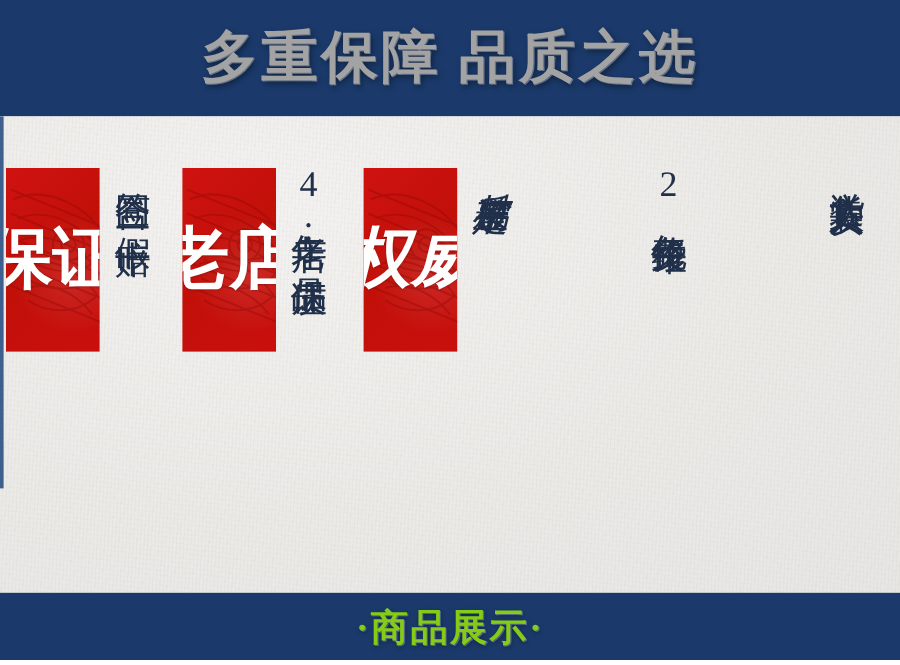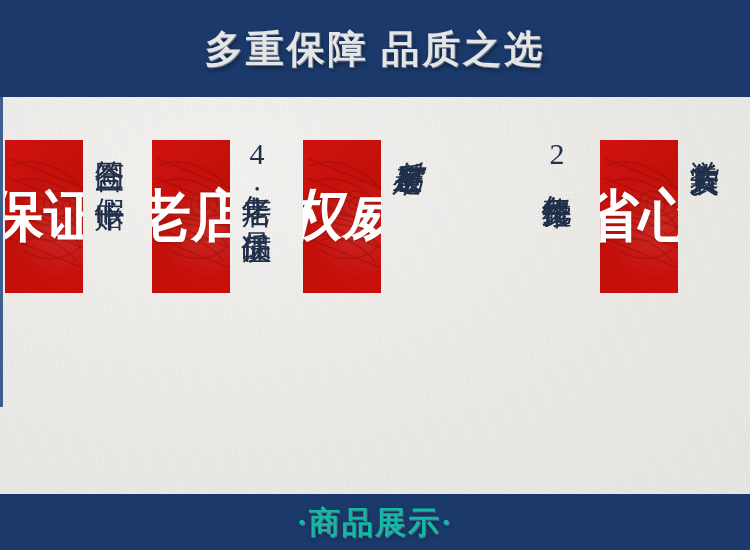--- a/index.html
+++ b/index.html
@@ -27,23 +27,23 @@
     top: 0;
     width: 750px;
     height: 97px;
     background: #1b3a6b;
     display: flex;
     align-items: center;
     justify-content: center;
   }
   .header-title {
     font-family: "Liberation Serif", "DejaVu Serif", serif;
-    font-size: 38px;
+    font-size: 47px;
     font-weight: 700;
-    color: #e5e5e5;
+    color: #a3a3a3;
     letter-spacing: 3px;
     line-height: 1;
     text-shadow: 1px 1px 0 rgba(255,255,255,0.35),
                  2px 3px 5px rgba(0,0,0,0.45);
     white-space: nowrap;
   }
 
   
   .paper {
     position: absolute;
@@ -158,21 +158,21 @@
     height: 56px;
     background: #1b3a6b;
     display: flex;
     align-items: center;
     justify-content: center;
   }
   .footer-title {
     font-family: "Liberation Serif", "DejaVu Serif", serif;
     font-size: 31px;
     font-weight: 700;
-    color: #14b8a6;
+    color: #84cc16;
     letter-spacing: 2px;
     line-height: 1;
     text-shadow: 1px 1px 0 rgba(255,255,255,0.28),
                  1px 2px 4px rgba(0,0,0,0.4);
     white-space: nowrap;
   }
   .footer-strip {
     position: absolute;
     left: 0;
     top: 550px;
@@ -250,35 +250,20 @@
         <div class="seal-text">权威</div>
       </div>
       <div class="vtext">材质鉴定证书</div>
     </div>
 
     <div class="badge-group" style="left:452px;width:145px;">
       <div class="vtext">2年免费维修</div>
     </div>
 
     <div class="badge-group" style="left:600px;width:150px;">
-      <div class="seal">
-        <svg class="seal-pattern" viewBox="0 0 92 140">
-          <g stroke="#8e0a06" stroke-width="1.6" fill="none" opacity="0.75">
-            <path d="M6 18 C34 6, 70 24, 84 52 C70 74, 40 72, 22 58"></path>
-            <path d="M10 34 C36 24, 66 40, 80 64 C64 84, 36 80, 18 68"></path>
-            <path d="M12 52 C36 44, 64 58, 78 80 C60 98, 34 94, 16 84"></path>
-            <path d="M14 72 C38 64, 62 78, 76 98 C58 116, 32 112, 18 102"></path>
-            <path d="M18 92 C40 86, 60 98, 72 114"></path>
-            <path d="M4 10 L88 44 M4 30 L88 64 M4 50 L88 84 M4 70 L88 104 M4 90 L88 124"></path>
-            <circle cx="52" cy="56" r="13"></circle>
-            <circle cx="52" cy="56" r="6"></circle>
-          </g>
-        </svg>
-        <div class="seal-text">省心</div>
-      </div>
       <div class="vtext">送货入户安装</div>
     </div>
 
   </div>
 
   <div class="footer-band">
     <div class="footer-title">·商品展示·</div>
   </div>
   <div class="footer-strip"></div>
 

